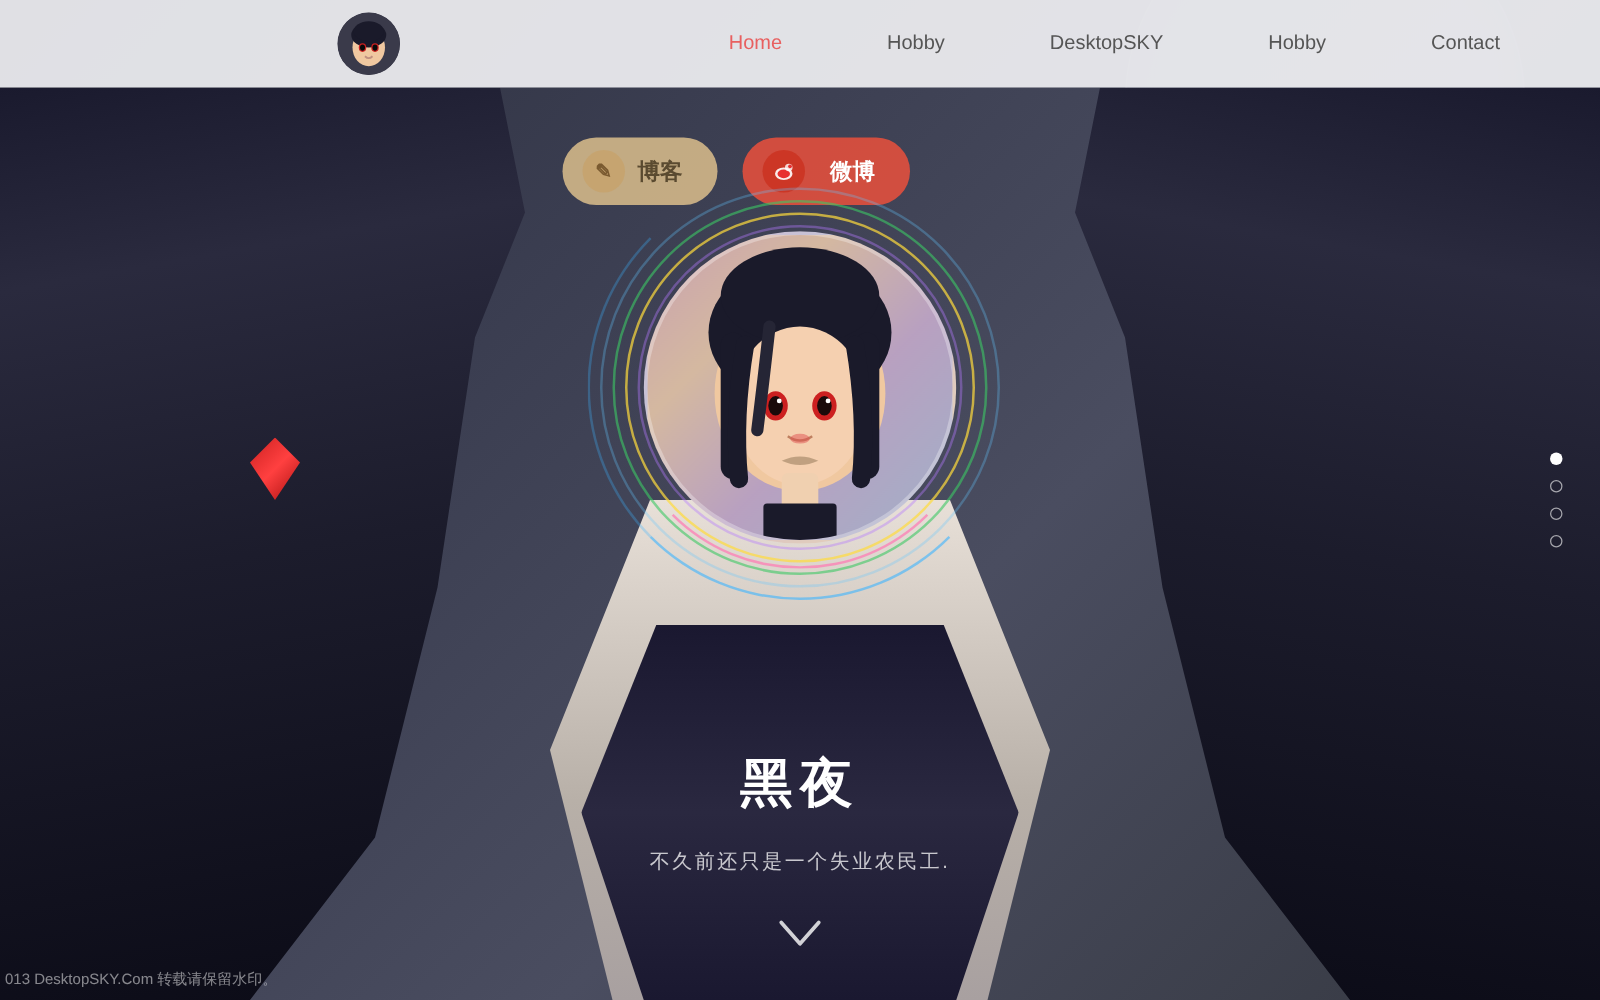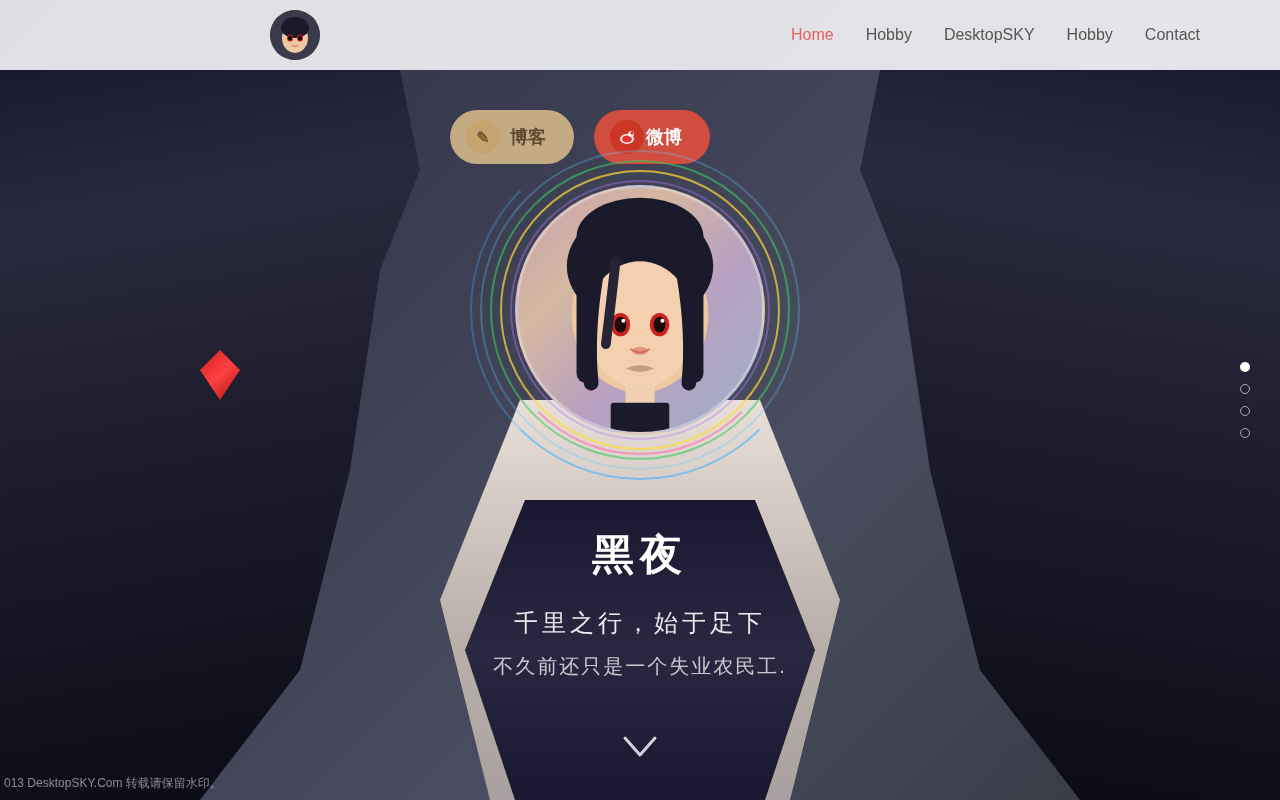--- a/index.html
+++ b/index.html
@@ -21,21 +21,21 @@
       margin-left: 270px;
       background: #3a3a4a;
       overflow: hidden;
       display: flex; align-items: center; justify-content: center;
     }
     .nav-logo svg { width: 50px; height: 50px; }
     .nav-links {
       display: flex;
       margin-left: auto;
       margin-right: 80px;
-      gap: 32px;
+      gap: 84px;
       align-items: center;
     }
     .nav-link {
       font-size: 16px;
       color: #555;
       cursor: pointer;
       text-decoration: none;
     }
     .nav-link.active { color: #e86060; }
 
@@ -126,21 +126,21 @@
       background: rgba(200,160,100,0.6);
       border-radius: 50%;
       display: flex; align-items: center; justify-content: center;
       font-size: 16px;
       color: #7a5a30;
     }
     .btn-weibo {
       background: rgba(235,80,60,0.85);
       border-radius: 30px;
       padding: 10px 28px 10px 16px;
-      display: flex; align-items: center; gap: 2px;
+      display: flex; align-items: center; gap: 20px;
       cursor: pointer;
       color: #fff;
       font-size: 18px;
       font-weight: bold;
     }
     .btn-weibo-icon {
       width: 34px; height: 34px;
       background: rgba(200,40,20,0.6);
       border-radius: 50%;
       display: flex; align-items: center; justify-content: center;
@@ -165,24 +165,23 @@
       margin-bottom: 24px;
       color: #fff;
     }
     .hero-subtitle {
       font-size: 24px;
       letter-spacing: 4px;
       margin-bottom: 14px;
       color: rgba(255,255,255,0.9);
     }
     .hero-desc {
-      font-size: 20px;
+      font-size: 16px;
       letter-spacing: 2px;
       color: rgba(255,255,255,0.75);
-      margin-bottom: 20px;
     }
 
     
     .scroll-arrow {
       position: absolute;
       bottom: 30px;
       left: 50%;
       transform: translateX(-50%);
       color: rgba(255,255,255,0.7);
       font-size: 28px;
@@ -329,21 +328,20 @@
 
         <path d="M80 90 Q70 150 75 200" stroke="#1a1a2a" stroke-width="15" fill="none" stroke-linecap="round"></path>
         <path d="M170 90 Q180 150 175 200" stroke="#1a1a2a" stroke-width="15" fill="none" stroke-linecap="round"></path>
         <path d="M100 75 Q95 120 90 160" stroke="#252535" stroke-width="10" fill="none" stroke-linecap="round"></path>
       </svg>
     </div>
   </div>
 
   <div class="hero-text">
     <div class="hero-title">黑夜</div>
-    <div class="hero-subtitle">千里之行，始于足下</div>
     <div class="hero-desc">不久前还只是一个失业农民工.</div>
   </div>
 
   <div class="scroll-arrow">
     <svg width="40" height="30" viewBox="0 0 40 30">
       <polyline points="5,5 20,22 35,5" stroke="rgba(255,255,255,0.8)" stroke-width="3" fill="none" stroke-linecap="round" stroke-linejoin="round"></polyline>
     </svg>
   </div>
 
   <div class="page-dots">

